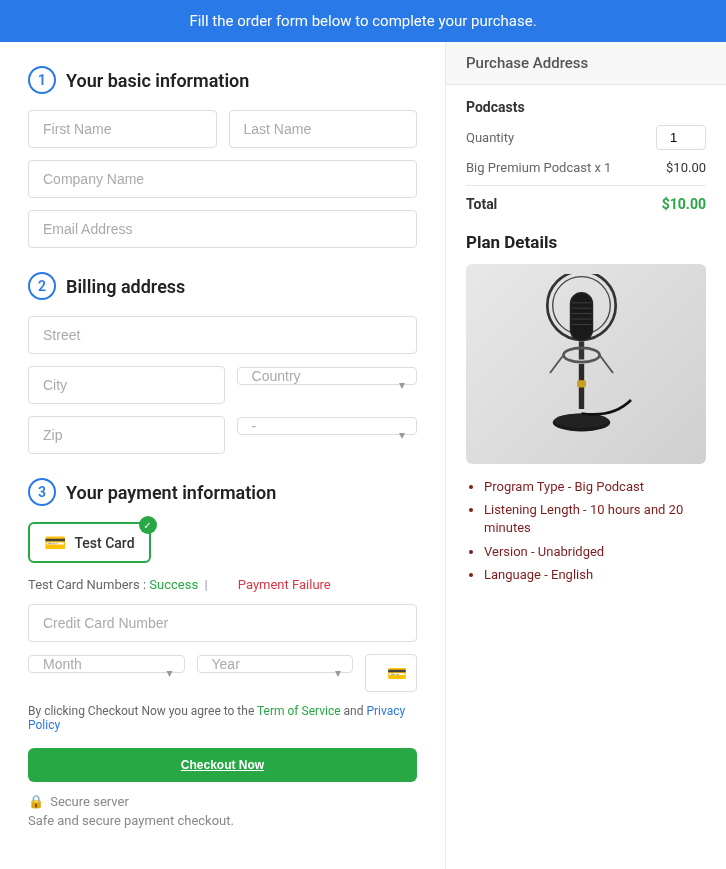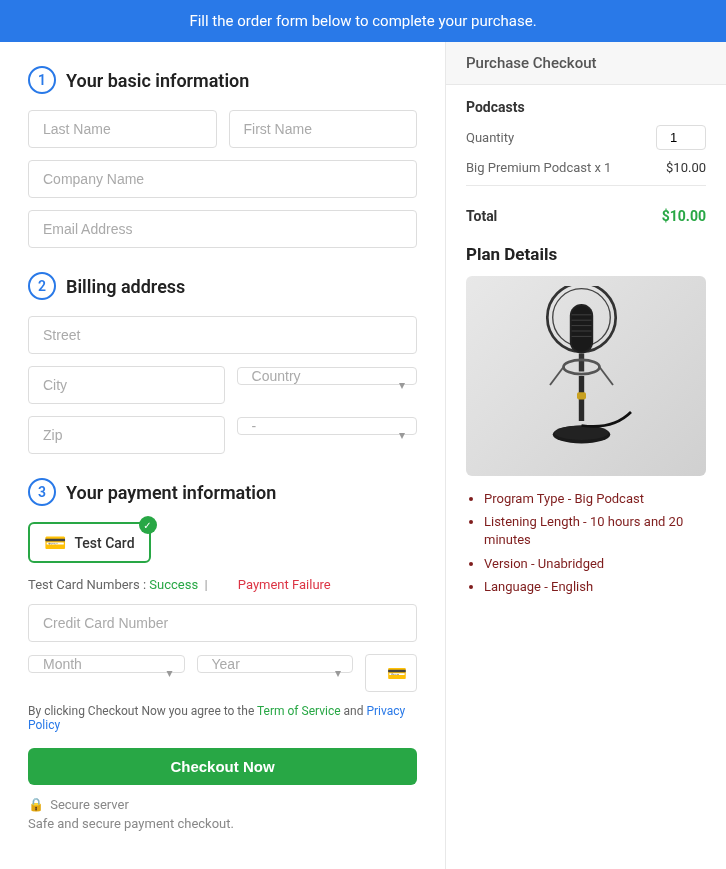--- a/index.html
+++ b/index.html
@@ -181,24 +181,25 @@
     .terms-text a { text-decoration: none; text-align: center; }
     .terms-link-green { color: #28a745; }
     .terms-link-blue { color: #2979e8; }
     .checkout-btn {
       width: 100%;
       padding: 10px;
       background: #28a745;
       color: white;
       border: none;
       border-radius: 6px;
-      font-size: 15px;
+      font-size: 12px;
       font-weight: 700;
       cursor: pointer;
       margin-bottom: 12px;
+      text-decoration: underline;
     }
     .secure-info {
       display: flex;
       align-items: center;
       gap: 6px;
       color: #888;
       font-size: 13px;
       margin-bottom: 4px;
     }
     .secure-text {
@@ -243,21 +244,21 @@
     }
     .purchase-price {
       font-size: 13px;
       color: #333;
     }
     .total-row {
       display: flex;
       justify-content: space-between;
       align-items: center;
       border-top: 1px solid #e8e8e8;
-      padding-top: 22px;
+      padding-top: 10px;
       margin-top: 4px;
     }
     .total-label {
       font-size: 14px;
       font-weight: 700;
       color: #333;
     }
     .total-price {
       font-size: 14px;
       font-weight: 700;
@@ -310,22 +311,22 @@
   <div class="main-content">
 
     <div class="left-panel">
 
       <div class="section">
         <div class="section-header">
           <div class="section-number">1</div>
           <span class="section-title">Your basic information</span>
         </div>
         <div class="form-row">
+          <input class="form-input" type="text" placeholder="First Name" style="">
           <input class="form-input" type="text" placeholder="Last Name" style="">
-          <input class="form-input" type="text" placeholder="First Name" style="">
         </div>
         <div class="form-row">
           <input class="form-input" type="text" placeholder="Company Name" style="">
         </div>
         <div class="form-row">
           <input class="form-input" type="email" placeholder="Email Address" style="">
         </div>
       </div>
 
       <div class="section">
@@ -418,21 +419,21 @@
         <div class="secure-info">
           <span>🔒</span>
           <span>Secure server</span>
         </div>
         <div class="secure-text">Safe and secure payment checkout.</div>
       </div>
 
     </div>
 
     <div class="right-panel">
-      <div class="purchase-details-header">Purchase Checkout</div>
+      <div class="purchase-details-header">Purchase Address</div>
 
       <div class="section-label">Podcasts</div>
 
       <div class="purchase-row">
         <span class="purchase-row-label">Quantity</span>
         <input class="quantity-input" type="number" value="1" style="">
       </div>
 
       <div class="purchase-row">
         <span class="purchase-row-label">Big Premium Podcast x 1</span>

